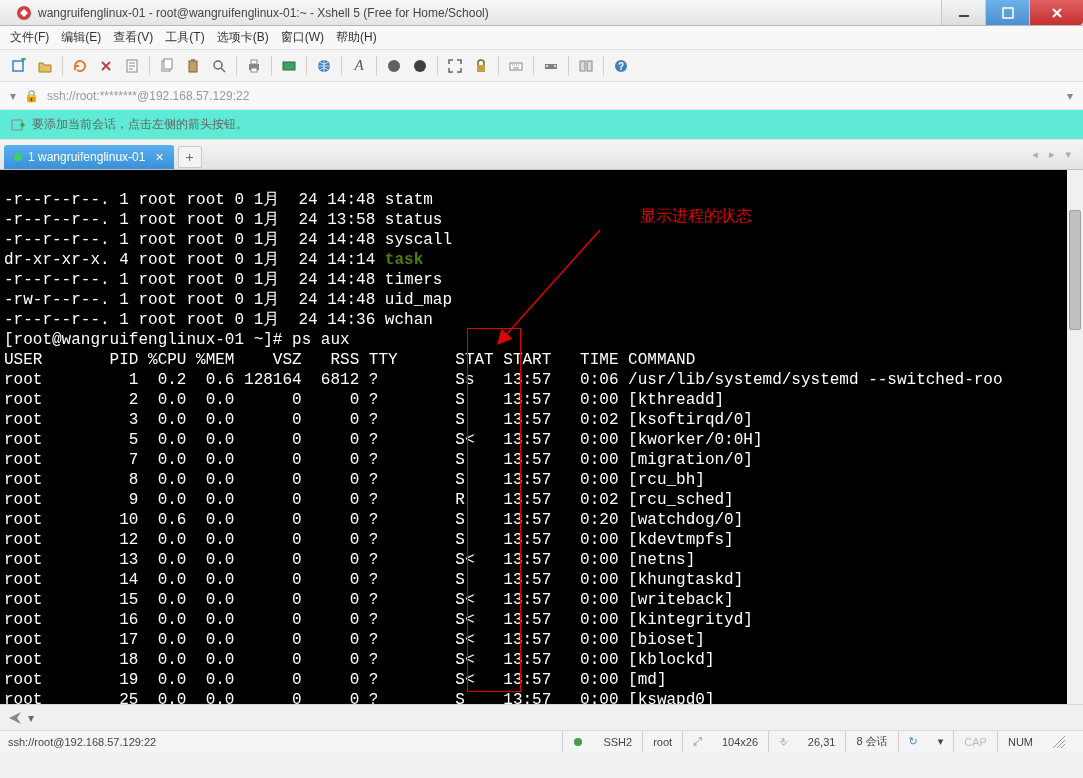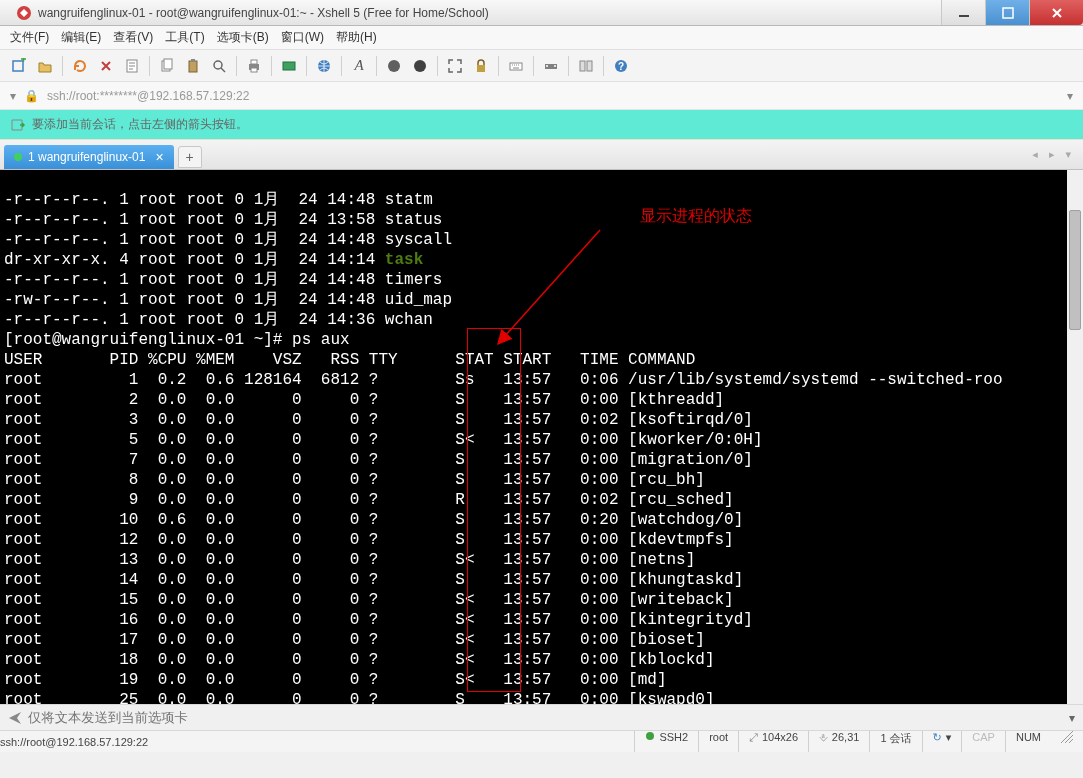--- a/index.html
+++ b/index.html
@@ -27,23 +27,23 @@
 .tabnav { position:absolute; right:8px; top:8px; color:#aaa; font-size:11px; letter-spacing:4px; }
 .terminal { background:#000; color:#fff; font-family:"Consolas","Courier New",monospace; font-size:16px; line-height:20px; height:534px; padding:20px 4px; overflow:hidden; position:relative; white-space:pre; }
 .terminal .blue { color:#4d7c0f; font-weight:bold; }
 .annot-text { position:absolute; color:#e00000; font-family:"Microsoft YaHei",sans-serif; font-size:16px; }
 .annot-box { position:absolute; border:1px solid #e00000; }
 .scrollbar-v { position:absolute; right:0; top:0; width:16px; height:100%; background:#f0f0f0; }
 .scrollbar-v .thumb { position:absolute; left:2px; width:12px; background:#c0c0c0; border:1px solid #a0a0a0; border-radius:2px; }
 .sendbar { height:26px; background:#f0f0f0; display:flex; align-items:center; padding:0 8px; gap:6px; color:#888; border-top:1px solid #d8d8d8; }
 .sendbar .sendinput { flex:1; height:20px; border:none; background:transparent; }
 .sendbar .sendopt { color:#666; }
-.statusbar { height:22px; background:#f4f4f4; display:flex; align-items:center; padding:0 0; border-top:1px solid #d8d8d8; color:#444; font-size:11px; }
+.statusbar { height:22px; background:#f4f4f4; display:flex; align-items:center; padding:0 8px; border-top:1px solid #d8d8d8; color:#444; font-size:11px; }
 .statusbar .sleft { flex:1; }
-.statusbar .scell { padding:0 10px; border-left:1px solid #d0d0d0; height:100%; display:flex; align-items:flex-start; gap:4px; }
+.statusbar .scell { padding:0 10px; border-left:1px solid #d0d0d0; height:100%; display:flex; align-items:center; gap:20px; }
 svg { display:block; }
 </style>
 </head>
 <body>
 
 <div class="titlebar">
   <svg class="tb-icon" viewBox="0 0 16 16">
       <circle cx="8" cy="8" r="7" fill="#d04040"></circle>
       <path d="M4 8 L8 4 L12 8 L8 12 Z" fill="#fff"></path>
     </svg>
@@ -271,21 +271,20 @@
   <div class="annot-text" style="left:596px; top:36px;margin-left:44px;">显示进程的状态</div>
   <div class="annot-box" style="left:467px; top:158px; width:54px; height:364px;"></div>
 </div>
 
 <div class="sendbar">
   <span>
       <svg width="14" height="14">
         <path d="M1 7 L13 1 L9 7 L13 13 z" fill="#888"></path>
       </svg>
     </span>
-  <input class="sendinput" placeholder="仅将文本发送到当前选项卡" style="">
   <span class="sendopt">▾</span>
 </div>
 
 <div class="statusbar">
   <div class="sleft">ssh://root@192.168.57.129:22</div>
   <div class="scell">
       <svg width="10" height="10">
         <circle cx="5" cy="5" r="4" fill="#40a040"></circle>
       </svg>
       <span>SSH2</span>
@@ -295,21 +294,21 @@
     </div>
   <div class="scell">
       <span style="color:#888;">⤢</span> 
       <span>104x26</span>
     </div>
   <div class="scell">
       <span style="color:#888;">⎀</span> 
       <span>26,31</span>
     </div>
   <div class="scell">
-      <span>1 会话</span>
+      <span>8 会话</span>
     </div>
   <div class="scell"><span style="color:#4080c0;">↻</span> ▾</div>
   <div class="scell" style="color:#bbb;">
       <span>CAP</span>
     </div>
   <div class="scell">
       <span>NUM</span>
     </div>
   <div class="scell" style="border:none;">
       <svg width="12" height="12">

